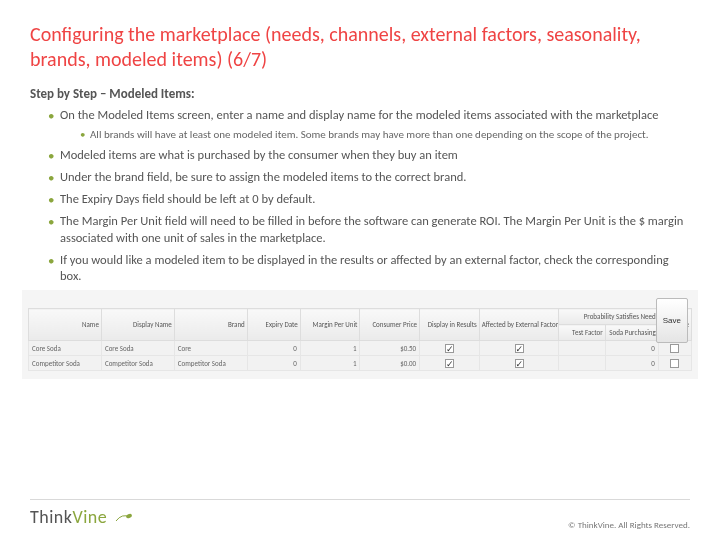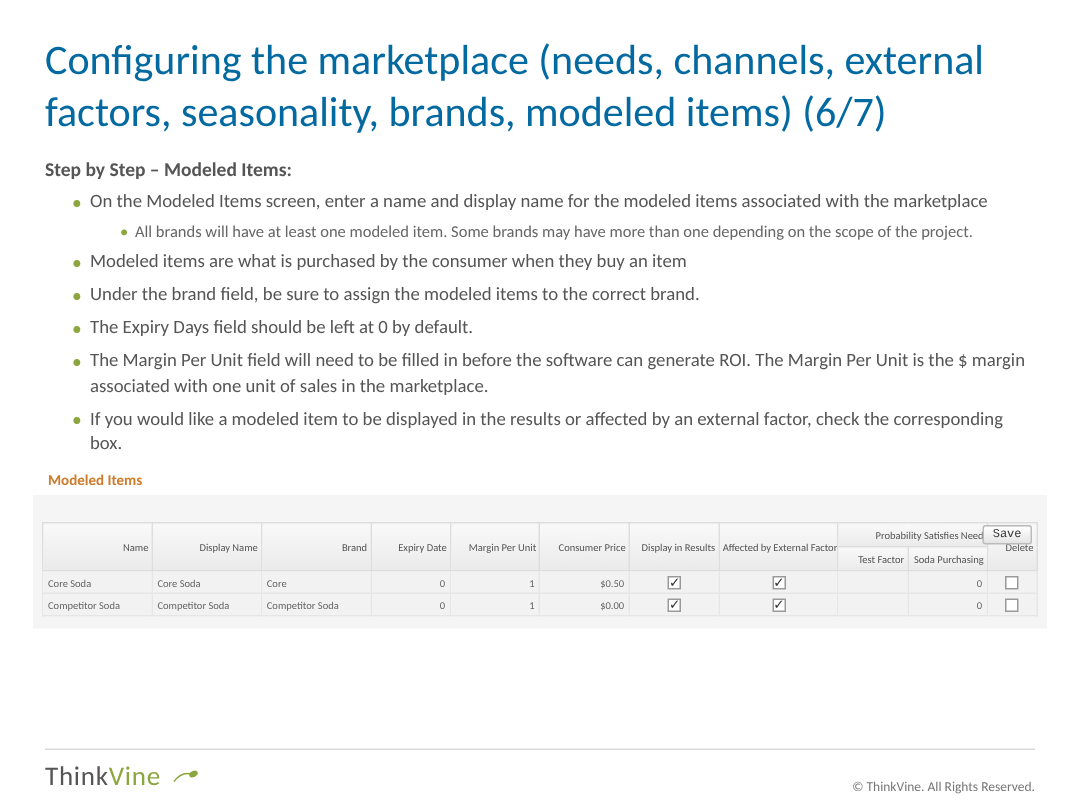--- a/index.html
+++ b/index.html
@@ -5,22 +5,22 @@
   * { box-sizing: border-box; margin: 0; padding: 0; }
   body {
     width: 720px; height: 540px;
     font-family: "Segoe UI", Calibri, Arial, sans-serif;
     background: #fff;
     position: relative;
     overflow: hidden;
   }
   .slide { padding: 22px 30px 0 30px; }
   .title {
-    color: #0369a1;
-    font-size: 28px;
+    color: #ef4444;
+    font-size: 20px;
     font-weight: 400;
     line-height: 1.25;
     margin-bottom: 14px;
   }
   .step-heading {
     color: #555;
     font-size: 13px;
     font-weight: 700;
     margin-bottom: 6px;
   }
@@ -72,29 +72,28 @@
     padding-left: 2px;
   }
   .table-wrap {
     margin: 0 -8px;
     background: #f5f5f5;
     padding: 4px 6px 8px 6px;
     position: relative;
   }
   .save-btn {
     position: absolute;
-    right: 10px; top: 20px;
+    right: 10px; top: 8px;
     font-size: 8px;
     color: #333;
     background: linear-gradient(#fff,#e5e5e5);
     border: 1px solid #bbb;
     border-radius: 2px;
-    padding: 1px 6px;
+    padding: 17px 6px;
     cursor: pointer;
-    font-family: Liberation Mono, monospace;
   }
   table.grid {
     width: 100%;
     border-collapse: collapse;
     background: #fff;
     margin-top: 14px;
     table-layout: fixed;
   }
   table.grid th {
     background: linear-gradient(#f9f9f9,#eaeaea);
@@ -172,21 +171,20 @@
       <li>On the Modeled Items screen, enter a name and display name for the modeled items associated with the marketplace<ul class="sub">
           <li>All brands will have at least one modeled item.  Some brands may have more than one depending on the scope of the project.</li>
         </ul></li>
       <li>Modeled items are what is purchased by the consumer when they buy an item</li>
       <li>Under the brand field, be sure to assign the modeled items to the correct brand.</li>
       <li>The Expiry Days field should be left at 0 by default.</li>
       <li>The Margin Per Unit field will need to be filled in before the software can generate ROI.  The Margin Per Unit is the $ margin associated with one unit of sales in the marketplace.</li>
       <li>If you would like a modeled item to be displayed in the results or affected by an external factor, check the corresponding box.</li>
     </ul>
 
-  <div class="panel-label">Modeled Items</div>
   <div class="table-wrap">
     <button class="save-btn">Save</button>
     <table class="grid">
       <colgroup>
         <col style="width:11%">
           <col style="width:11%">
           <col style="width:11%">
         <col style="width:8%">
           <col style="width:9%">
           <col style="width:9%">

